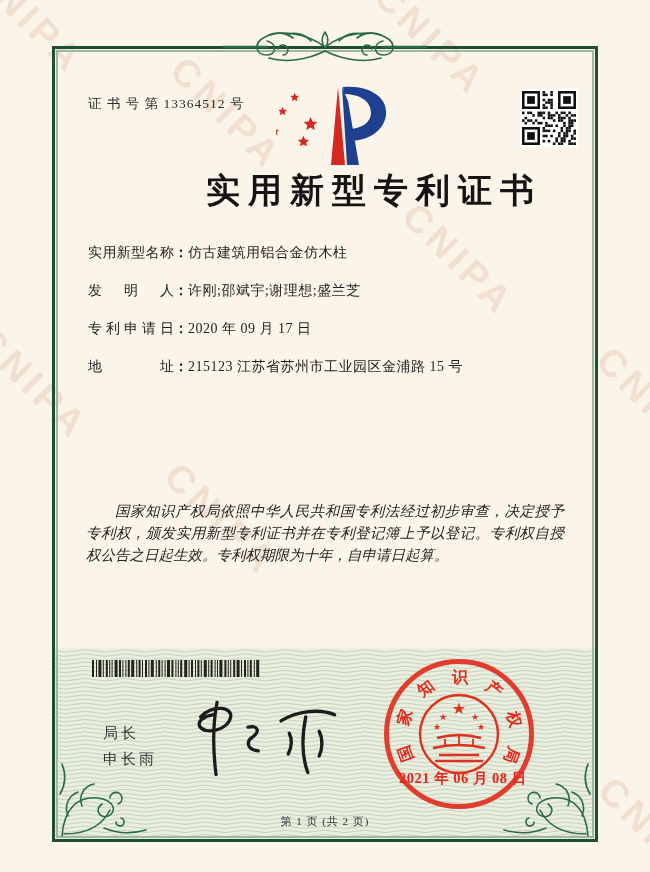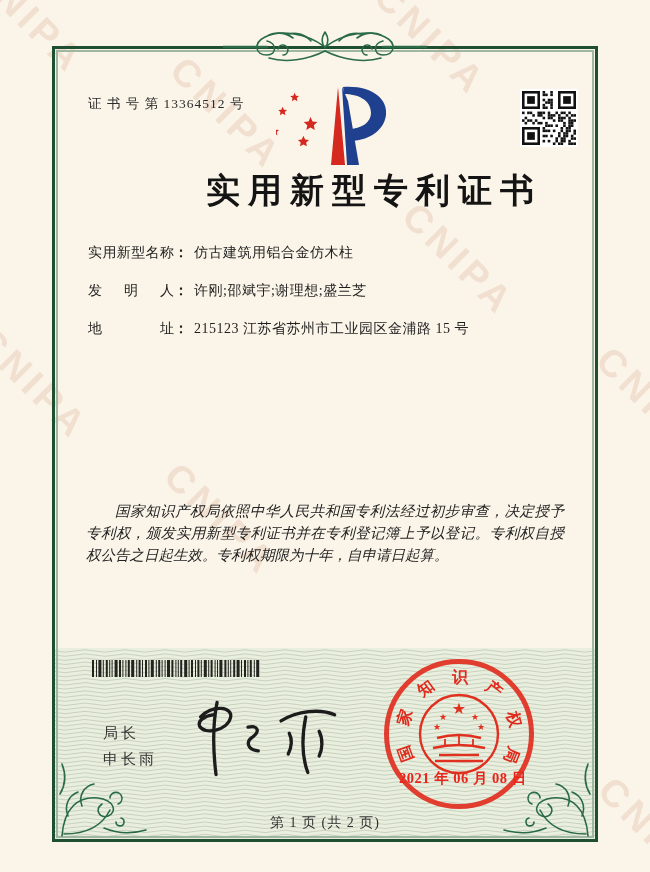--- a/index.html
+++ b/index.html
@@ -42,21 +42,21 @@
   #qr{position:absolute;z-index:5;left:520px;top:89px;width:54px;height:54px;background:#fff;padding:2px;}
   #title{
     position:absolute;z-index:5;left:52px;top:168px;width:644px;text-align:center;
     font-size:34px;font-weight:700;letter-spacing:8px;color:#141414;
   }
   
   #fields{position:absolute;z-index:5;left:88px;top:244px;width:486px;font-size:14px;color:#1e1e1e;}
   .frow{position:relative;height:38px;white-space:nowrap;}
   .flabel{display:inline-block;width:86px;text-align:justify;text-align-last:justify;font-weight:400;vertical-align:top;}
   .fcolon{font-weight:600;}
-  .fvalue{margin-left:6px;letter-spacing:0.5px;font-weight:500;}
+  .fvalue{letter-spacing:0.5px;font-weight:500;}
   .fgroup2{position:absolute;left:225px;top:0;}
   .fgroup2 .flabel2{font-weight:600;letter-spacing:3px;}
   
   #paras{position:absolute;z-index:5;left:86px;top:500px;width:478px;
     font-size:14.5px;line-height:22px;text-align:justify;font-style:italic;color:#222;}
   #paras p{margin:0;text-indent:2em;}
   
   #barcode{position:absolute;z-index:5;left:92px;top:660px;width:170px;height:17px;}
   #sig-title{position:absolute;z-index:5;left:103px;top:724px;font-family:"Liberation Sans","DejaVu Sans",sans-serif;
     font-size:15px;letter-spacing:3px;color:#333;font-weight:500;}
@@ -68,21 +68,21 @@
   #seal-ring{position:absolute;inset:0;border:5px solid rgba(224,42,28,0.9);border-radius:50%;}
   .seal-char{
     position:absolute;left:50%;top:50%;font-size:16px;font-weight:700;color:#e02a1c;
     font-family:"Liberation Serif","DejaVu Serif",serif;
   }
   #emblem{position:absolute;left:33px;top:33px;width:84px;height:84px;}
   #seal-date{position:absolute;z-index:7;left:399px;top:769px;font-size:14.5px;font-weight:600;
     color:#e8251a;letter-spacing:0.5px;}
   
   #footer{position:absolute;z-index:5;left:52px;top:814px;width:546px;text-align:center;
-    font-size:14px;letter-spacing:1px;color:#333;}
+    font-size:11px;letter-spacing:1px;color:#333;}
 </style>
 </head>
 <body>
 
 <div id="page">
 
   <span class="wm wm1">CNIPA</span>
   <span class="wm wm2">CNIPA</span>
   <span class="wm wm3">CNIPA</span>
   <span class="wm wm4">CNIPA</span>
@@ -327,20 +327,23 @@
   <div id="title">实用新型专利证书</div>
 
   <div id="fields">
     <div class="frow">
       <span class="flabel">实用新型名称</span><span class="fcolon">：</span><span class="fvalue">仿古建筑用铝合金仿木柱</span>
     </div>
     <div class="frow">
       <span class="flabel">发明人</span><span class="fcolon">：</span><span class="fvalue">许刚;邵斌宇;谢理想;盛兰芝</span>
     </div>
     <div class="frow">
+      <span class="flabel">专利申请日</span><span class="fcolon">：</span><span class="fvalue">2020 年 09 月 17 日</span>
+    </div>
+    <div class="frow">
       <span class="flabel">地址</span><span class="fcolon">：</span><span class="fvalue">215123 江苏省苏州市工业园区金浦路 15 号</span>
     </div>
   </div>
 
   <div id="paras">
     <p>国家知识产权局依照中华人民共和国专利法经过初步审查，决定授予专利权，颁发实用新型专利证书并在专利登记簿上予以登记。专利权自授权公告之日起生效。专利权期限为十年，自申请日起算。</p>
   </div>
 
   <svg id="barcode" viewBox="0 0 170 17" preserveAspectRatio="none">
       <rect x="0" y="0" width="2" height="17" fill="#24241f"></rect>

